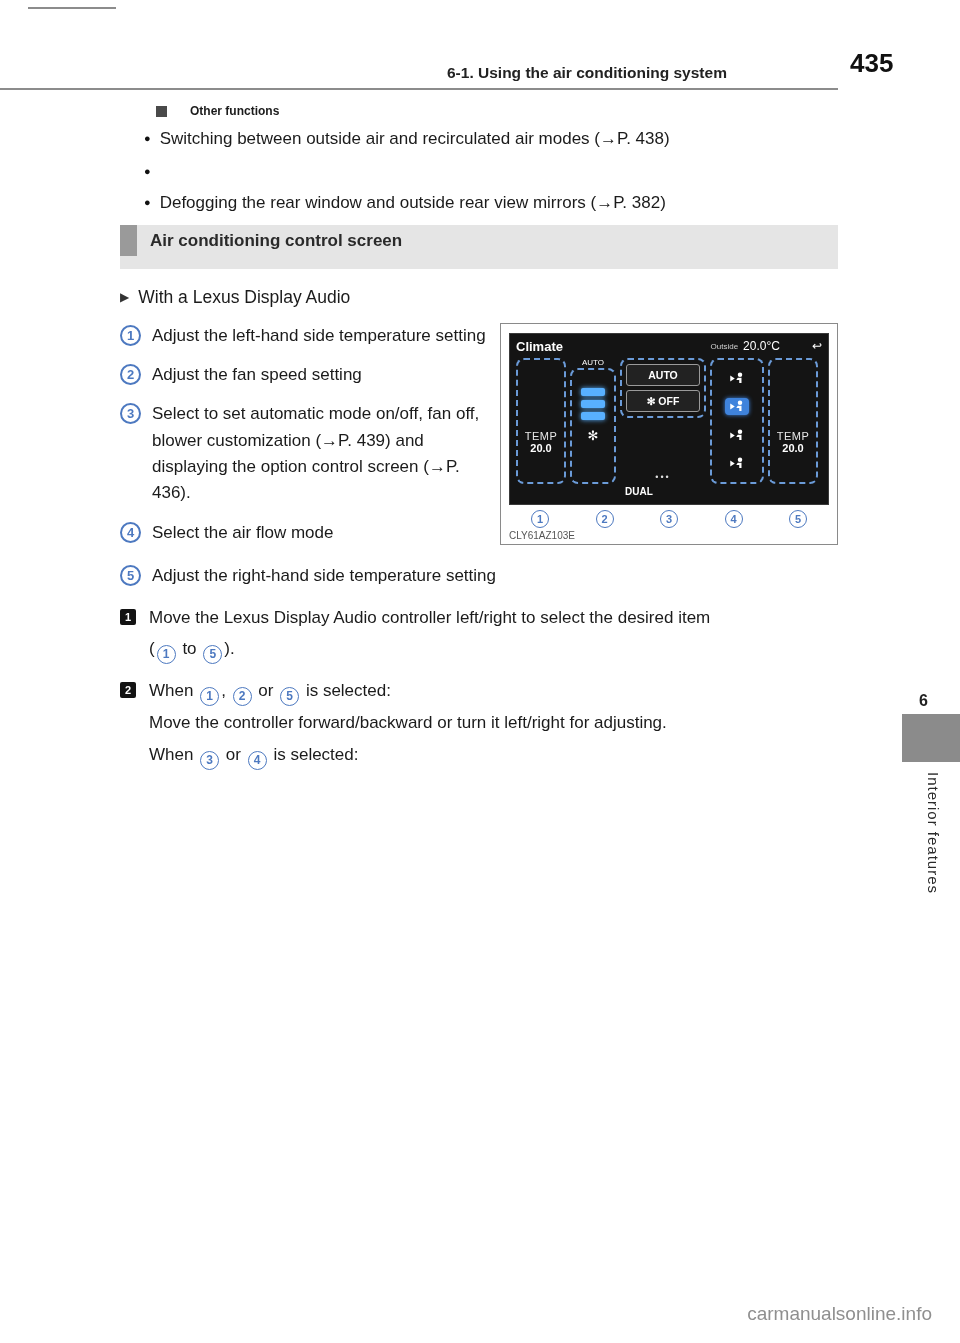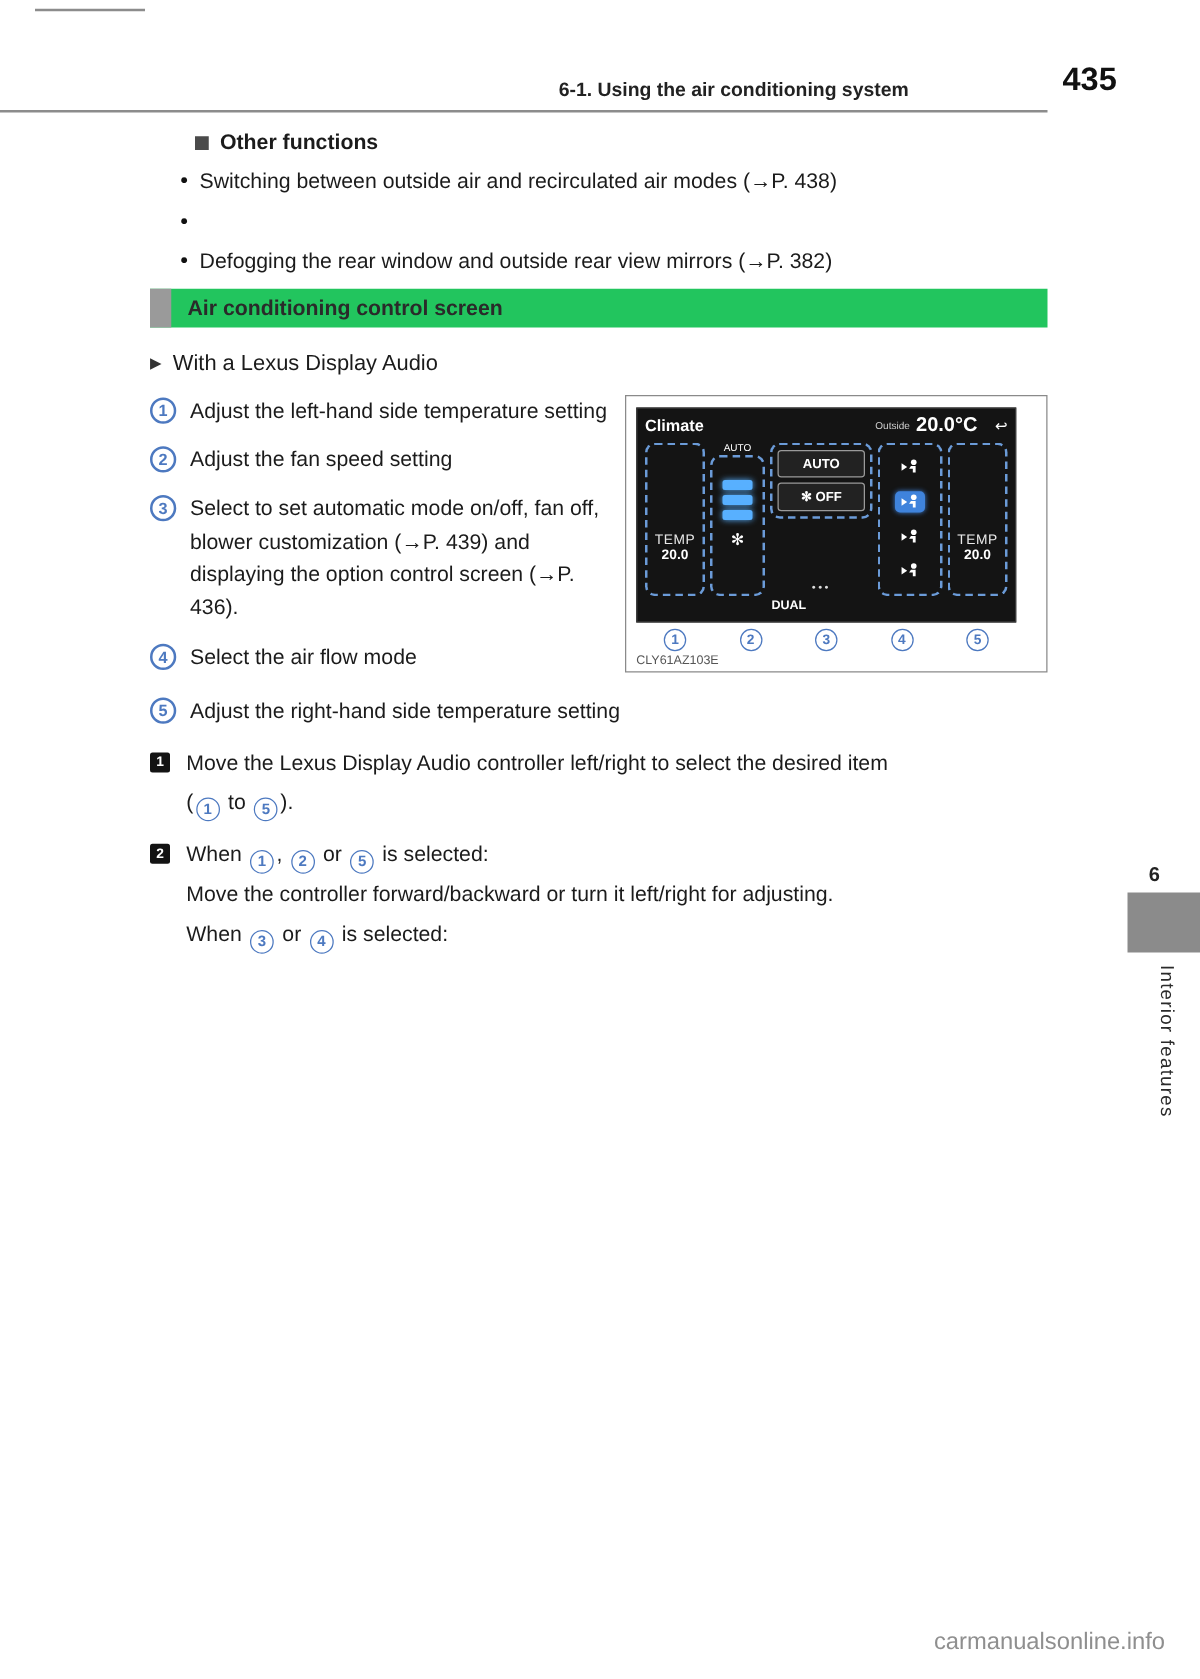--- a/index.html
+++ b/index.html
@@ -13,54 +13,54 @@
   }
   
   .top-mark { position:absolute; top:7px; left:28px; width:88px; height:2px; background:#8c8c8c; }
   .section-header { position:absolute; top:64px; left:447px; font-size:15.5px; font-weight:bold; color:#222; }
   .page-number { position:absolute; top:48px; left:850px; font-size:26px; font-weight:bold; color:#111; }
   .header-rule { position:absolute; top:88px; left:0; width:838px; height:2px; background:#8c8c8c; }
 
   
   .content { position:absolute; left:120px; top:104px; width:718px; }
 
-  .of-title { display:flex; align-items:center; gap:9px; font-size:17px; font-weight:bold; margin-bottom:10px;padding-left:36px; }
+  .of-title { display:flex; align-items:center; gap:23px; font-size:12px; font-weight:bold; margin-bottom:10px;padding-left:36px; }
   .sq-icon { width:11px; height:11px; background:#4a4a4a; display:inline-block; flex-shrink:0; }
   .bullets { padding-left:24px; }
   .bullet-line { font-size:17px; margin-bottom:10px; display:flex; align-items:flex-start; gap:9px; line-height:1.35; }
   .dot-icon { font-size:11px; line-height:1.9; color:#111; flex-shrink:0; }
   .dot-icon::before { content:"●"; }
 
-  .section-bar { position:relative; background:#22c55e; height:31px; line-height:31px; padding-left:30px; font-size:17px; font-weight:bold; color:#2a2a2a; }
+  .section-bar { position:relative; background:#e5e5e5; height:44px; line-height:31px; padding-left:30px; font-size:17px; font-weight:bold; color:#2a2a2a; }
   .section-bar .accent { position:absolute; left:0; top:0; width:17px; height:31px; background:#9a9a9a; }
 
   .subsection { margin-top:18px; display:flex; align-items:center; gap:9px; font-size:17.5px; }
   .tri-icon { font-size:12px; color:#333; }
   .tri-icon::before { content:"▶"; }
 
   
   .row { margin-top:15px; display:flex; align-items:flex-start; }
   .callout-col { width:374px; flex-shrink:0; }
   .callout { display:flex; gap:11px; margin-bottom:13px; align-items:flex-start; }
   .cnum-lg { width:21px; height:21px; border:2px solid #4d79c0; color:#4d79c0; border-radius:50%;
              display:flex; align-items:center; justify-content:center; font-size:13px; font-weight:bold;
              flex-shrink:0; margin-top:2px; background:#fff; box-sizing:border-box; }
   .callout-text { font-size:17px; line-height:1.55; }
 
   .cnum { display:inline-flex; align-items:center; justify-content:center; width:19px; height:19px;
           border:1.6px solid #4d79c0; border-radius:50%; color:#4d79c0; font-size:12px; font-weight:bold;
           vertical-align:-4px; background:#fff; box-sizing:border-box; margin:0 2px; }
 
   
-  .figure { margin-left:auto; width:338px; border:1px solid #8a8a8a; background:#fff; padding:9px 24px 3px 8px; box-sizing:border-box; }
+  .figure { margin-left:auto; width:338px; border:1px solid #8a8a8a; background:#fff; padding:9px 8px 3px 8px; box-sizing:border-box; }
   .screen { background:#141414; border:1px solid #3a3a3a; height:172px; padding:5px 6px; box-sizing:border-box; display:flex; flex-direction:column; }
   .scr-top { display:flex; align-items:center; }
   .scr-title { color:#fff; font-weight:bold; font-size:13px; }
   .scr-outside { margin-left:auto; color:#cfcfcf; font-size:8px; margin-right:5px; }
-  .scr-otemp { color:#fff; font-size:16px; font-weight:bold; margin-right:14px; }
+  .scr-otemp { color:#fff; font-size:12px; font-weight:normal; margin-right:32px; }
   .return-icon { color:#fff; font-size:12px; }
   .scr-main { display:flex; gap:4px; flex:1; margin-top:4px; }
   .dash { border:2px dashed #6b9bd8; border-radius:8px; box-sizing:border-box; }
   .col-temp { width:50px; display:flex; flex-direction:column; align-items:center; padding-top:22px; }
   .t-label { color:#e8e8e8; font-size:11px; letter-spacing:0.5px;margin-top:48px; }
   .t-value { color:#fff; font-size:11px; font-weight:bold; }
   .col-fan { width:46px; display:flex; flex-direction:column; align-items:center; }
   .fan-auto { color:#fff; font-size:8px; margin-bottom:1px; }
   .fan-box { flex:1; width:100%; display:flex; flex-direction:column; align-items:center; padding-top:16px; }
   .fan-bar { width:24px; height:8px; background:#58b0ff; border-radius:2px; margin:2px 0; box-shadow:0 0 5px #58b0ff; }

